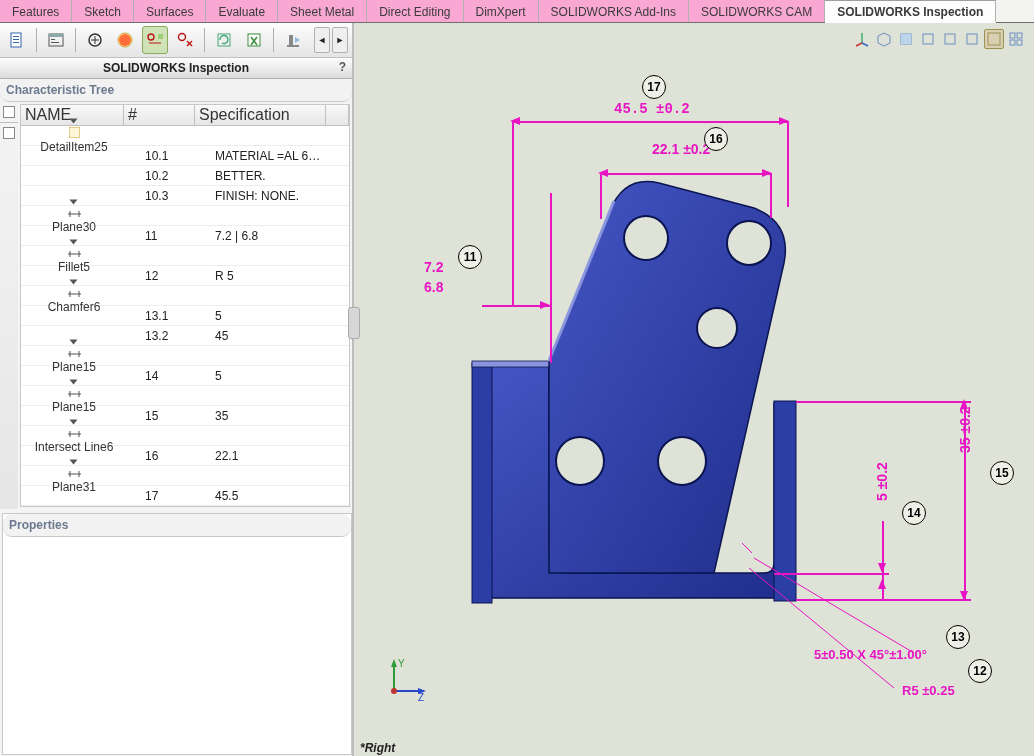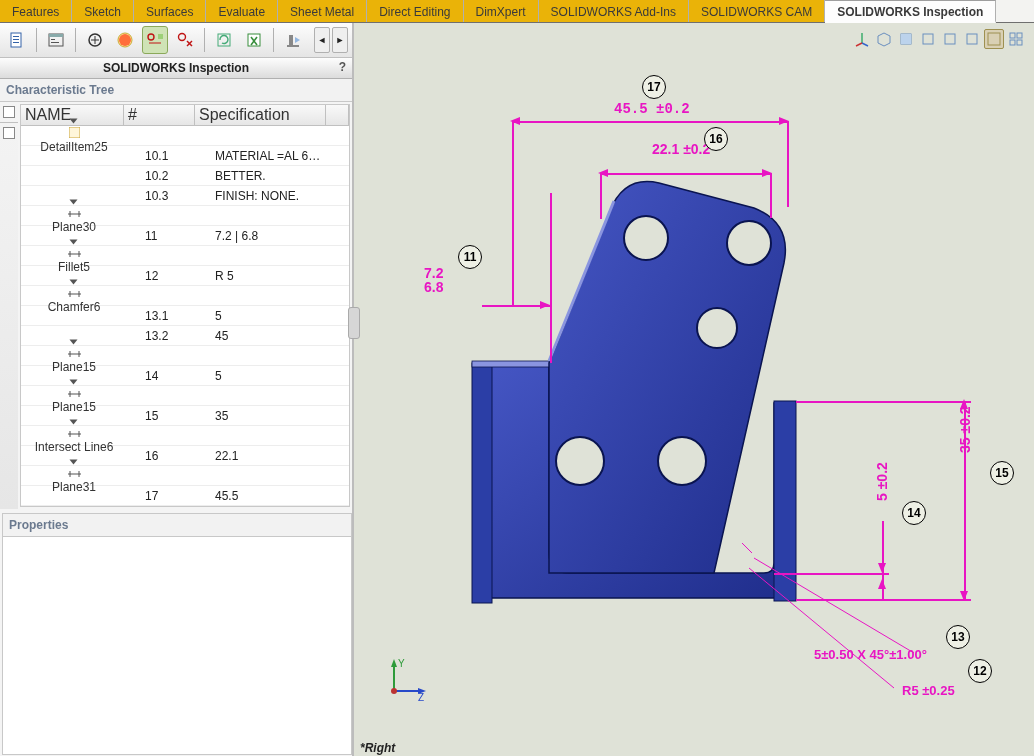--- a/index.html
+++ b/index.html
@@ -23,21 +23,21 @@
     position: relative;
   }
   .tabstrip .tab {
     padding: 2px 12px 0 12px;
     font-size: 12px;
     color: #3a3a3a;
     border-right: 1px solid #b0b0b0;
     display: flex;
     align-items: center;
     position: relative;
-    background: #eab308;
+    background: #f9a8d4;
     cursor: pointer;
   }
   .tabstrip .tab.active {
     background: #fdfdfd;
     font-weight: bold;
     border-bottom: 2px solid #fdfdfd;
     margin-bottom: -1px;
     border-top: 1px solid #9e9e9e;
   }
   
@@ -101,20 +101,21 @@
   }
   .panel-head .help {
     position: absolute; right: 6px; top: 2px; font-weight: bold; color:#555;
   }
   .section-title {
     padding: 4px 6px;
     color: #6b7a8f;
     font-weight: bold;
     border-bottom: 1px solid #c8c8c8;
     background: #f2f2f2;
+    border-radius: 9px;
   }
   
   .treegrid {
     border: 1px solid #c8c8c8;
     margin: 2px;
     background: #fff;
     flex: 0 0 auto;
     overflow: hidden;
   }
   .tg-head {
@@ -643,21 +644,21 @@
     <div class="arrowH leftpt" style="left:244px;top:146px;"></div>
     <div class="arrowH rightpt" style="left:408px;top:146px;"></div>
     <div class="ext" style="left:246px;top:150px;width:1.5px;height:46px;"></div>
     <div class="ext" style="left:416px;top:150px;width:1.5px;height:45px;"></div>
     <div class="dimtext" style="left:298px;top:118px;">22.1 ±0.2</div>
     <div class="balloon" style="left:350px;top:104px;">16</div>
 
     <div class="ext" style="left:128px;top:282px;width:68px;height:1.5px;"></div>
     <div class="arrowH rightpt" style="left:186px;top:278px;"></div>
     <div class="ext" style="left:196px;top:170px;width:1.5px;height:170px;"></div>
-    <div class="dimtext" style="left:70px;top:242px;">7.2</div>
+    <div class="dimtext" style="left:70px;top:236px;">7.2</div>
     <div class="dimtext" style="left:70px;top:256px;">6.8</div>
     <div class="balloon" style="left:104px;top:222px;">11</div>
 
     <div class="ext" style="left:610px;top:378px;width:1.5px;height:198px;"></div>
     <div class="arrowV uppt" style="left:606px;top:376px;"></div>
     <div class="arrowV downpt" style="left:606px;top:568px;"></div>
     <div class="ext" style="left:442px;top:378px;width:175px;height:1.5px;"></div>
     <div class="ext" style="left:442px;top:576px;width:175px;height:1.5px;"></div>
     <div class="dimtext" style="left:603px;top:430px;transform:rotate(-90deg);transform-origin:left top;">35 ±0.2</div>
     <div class="balloon" style="left:636px;top:438px;">15</div>

